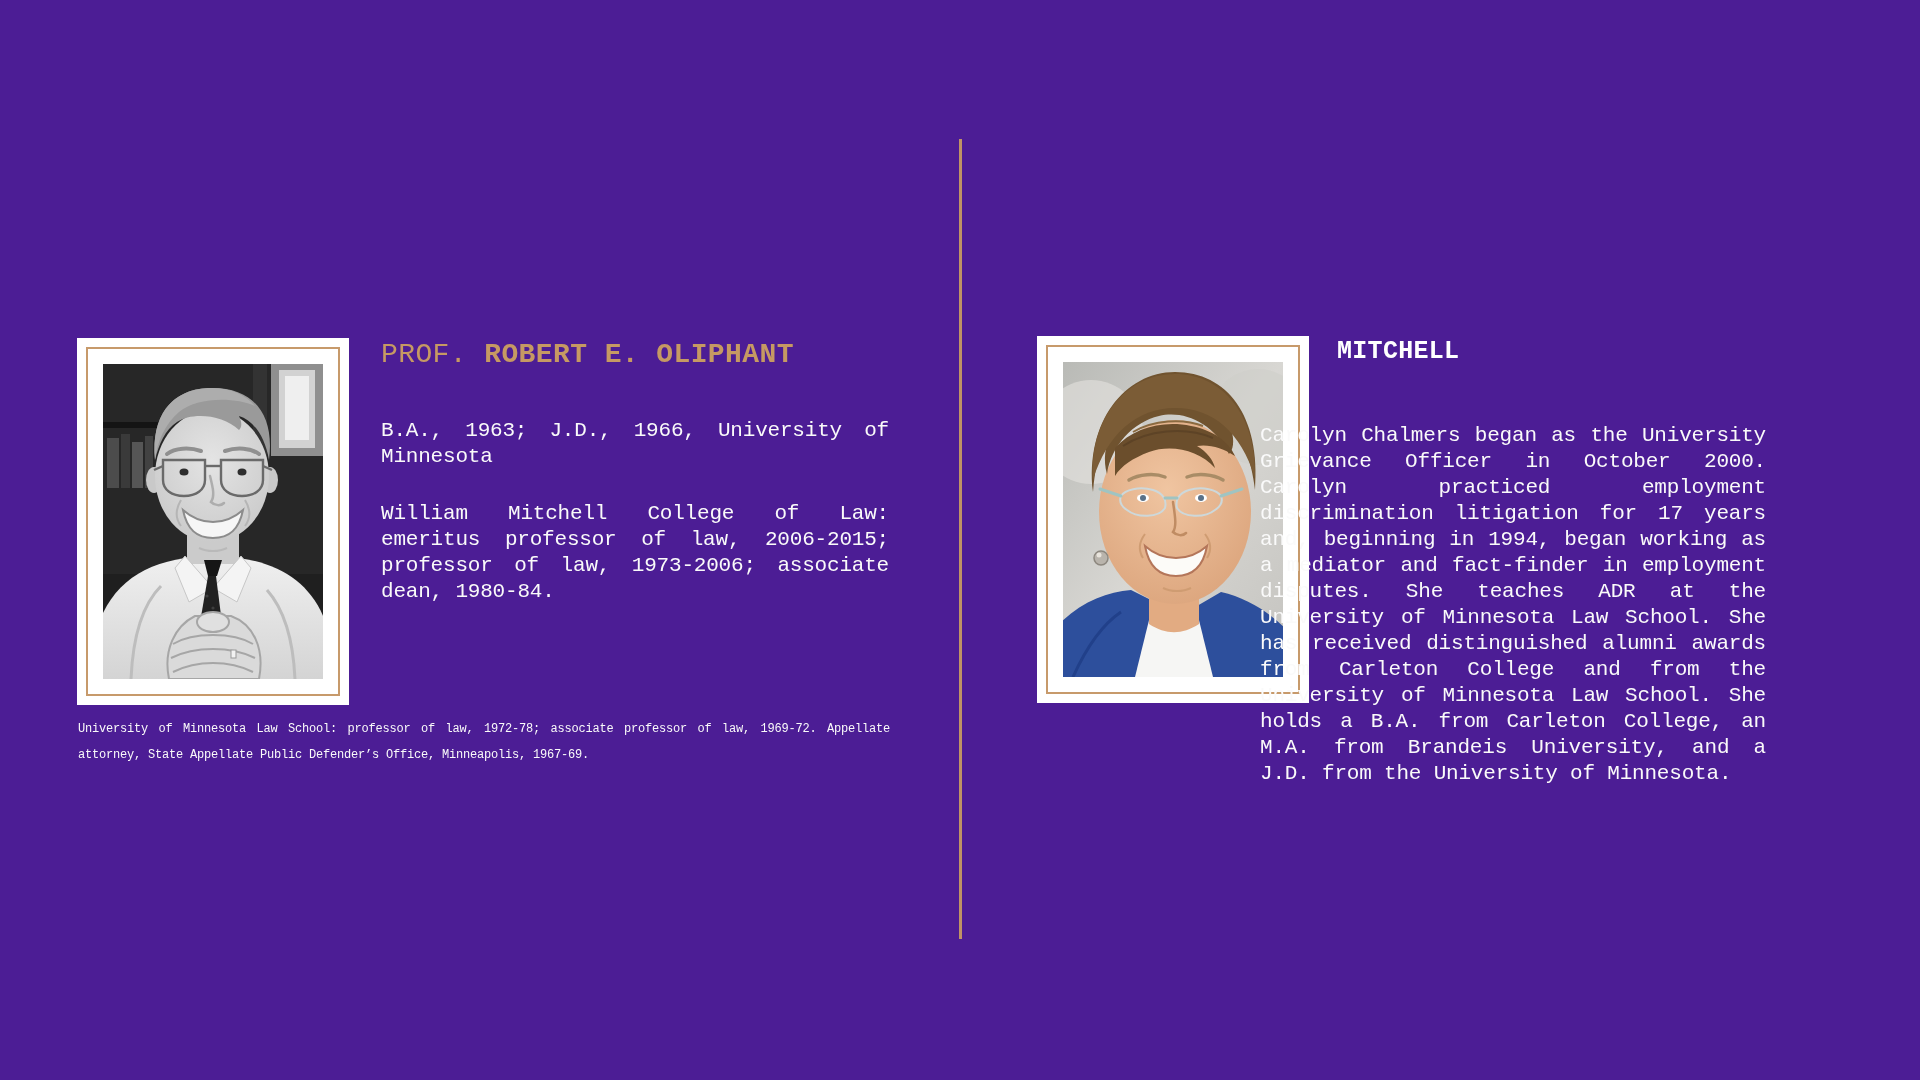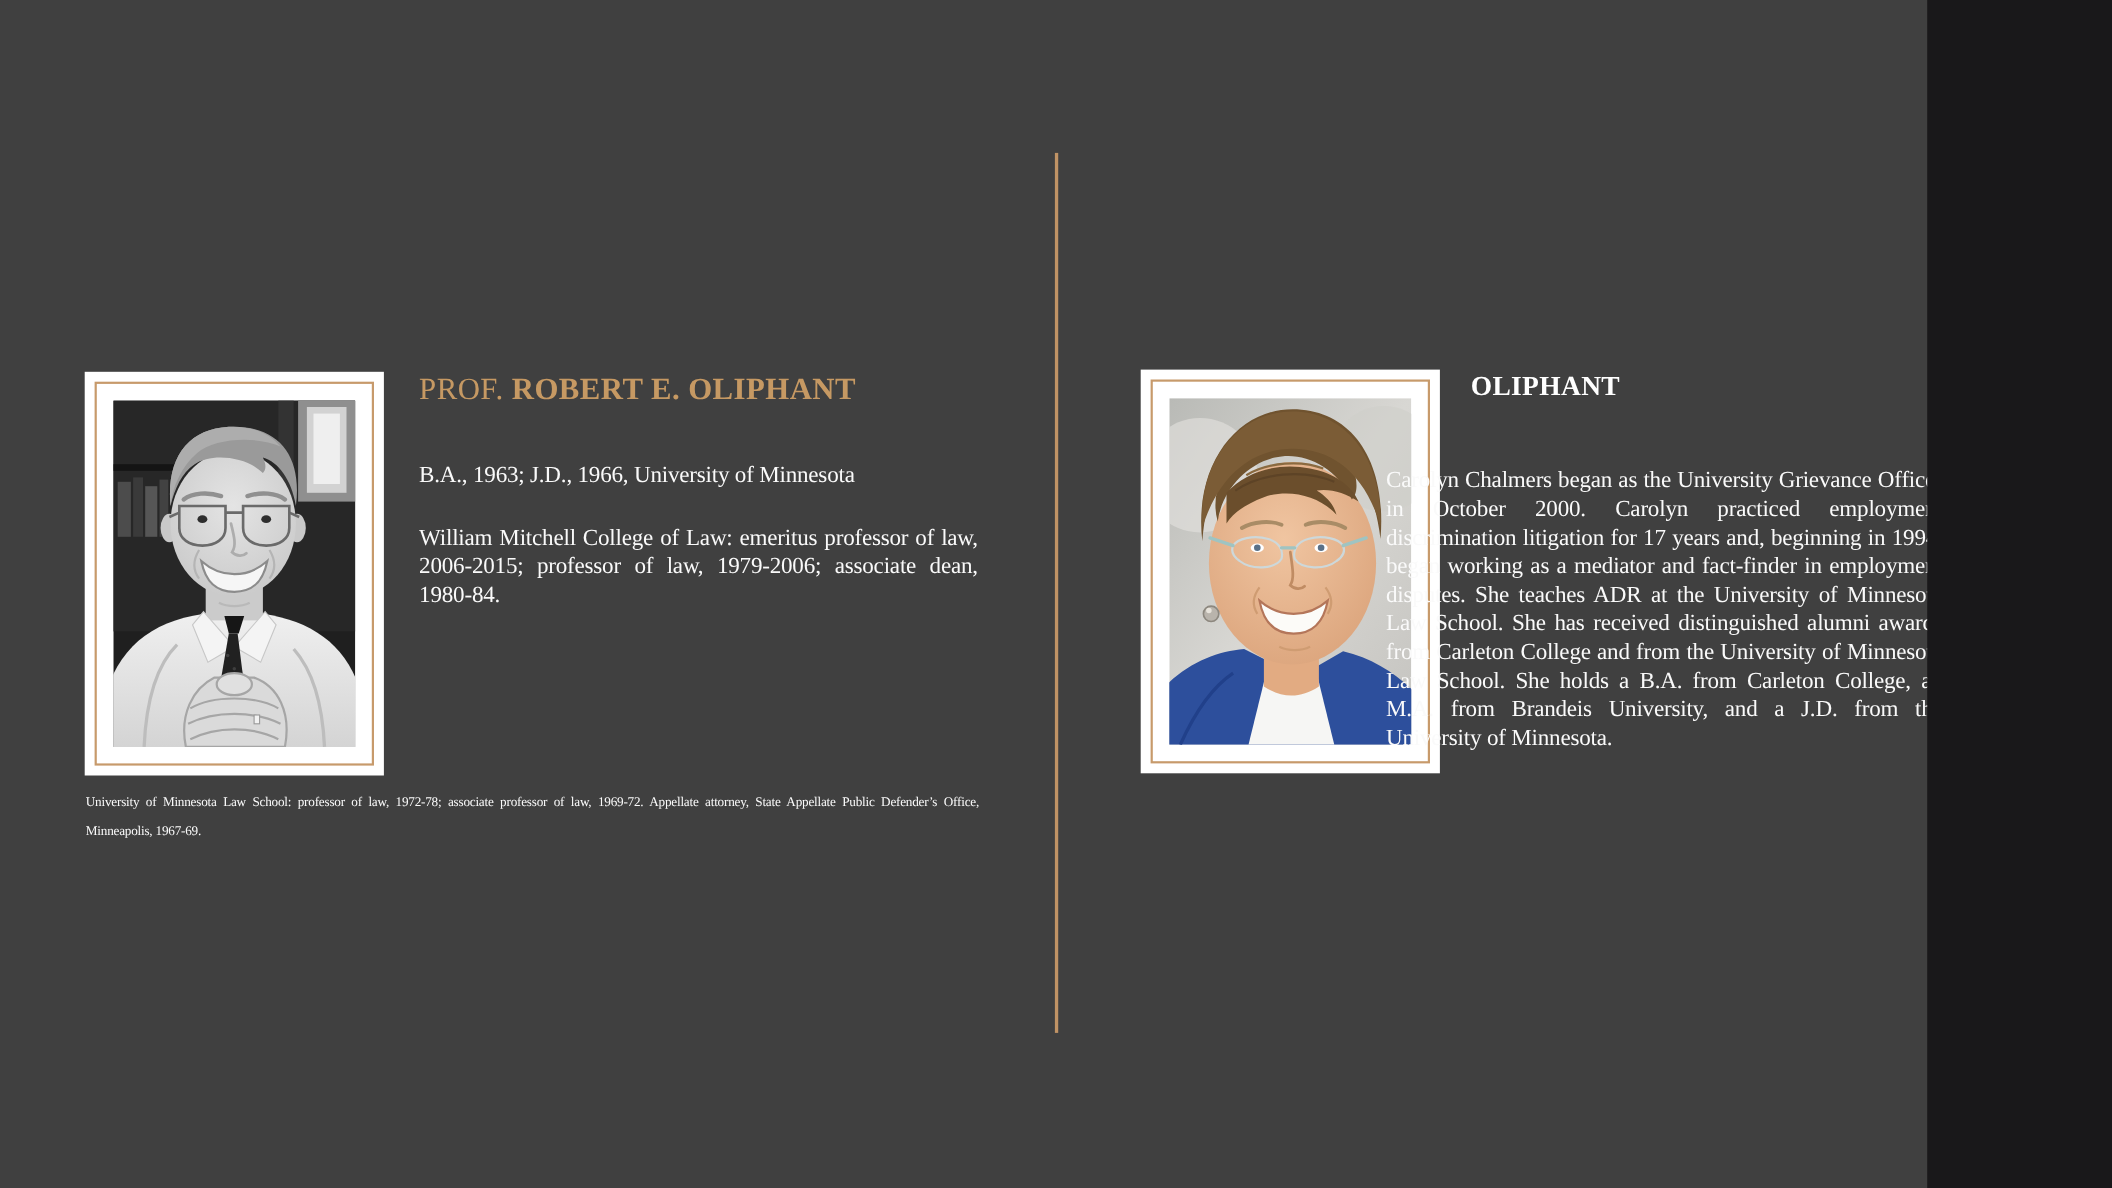--- a/index.html
+++ b/index.html
@@ -1,19 +1,19 @@
 <!DOCTYPE html>
 <html><head>
 <meta charset="utf-8">
 <style>
   html, body { margin: 0; padding: 0; background: #19181a; }
   .canvas {
-    position: relative; width: 1752px; height: 1080px;
-    background: #404040; overflow: hidden;
-    font-family: Liberation Serif, serif;
+    position: relative; width: 1920px; height: 1080px;
+    background: #4c1d95; overflow: hidden;
+    font-family: Liberation Mono, monospace;
     color: #fafafa;
   }
   .divider {
     position: absolute; left: 959px; top: 139px;
     width: 3px; height: 800px; background: #c09365;
   }
   
   .photo-frame {
     position: absolute; width: 272px; height: 367px;
     background: #ffffff; box-sizing: border-box; padding: 26px;
@@ -139,21 +139,21 @@
         </g>
       </svg>
     </div>
 
     <header class="title-block title-left">
       <h1 class="profile-title"><span class="prefix">PROF.</span> <span class="name">ROBERT E. OLIPHANT</span></h1>
     </header>
 
     <div class="bio bio-left">
       <p>B.A., 1963; J.D., 1966, University of Minnesota</p>
-      <p>William Mitchell College of Law: emeritus professor of law, 2006-2015; professor of law, 1979-2006; associate dean, 1980-84.</p>
+      <p>William Mitchell College of Law: emeritus professor of law, 2006-2015; professor of law, 1973-2006; associate dean, 1980-84.</p>
     </div>
 
     <p class="bio-full">University of Minnesota Law School: professor of law, 1972-78; associate professor of law, 1969-72. Appellate attorney, State Appellate Public Defender’s Office, Minneapolis, 1967-69.</p>
   </section>
 
   <section>
 
     <div class="photo-frame photo-right">
       <svg viewBox="0 0 220 315" preserveAspectRatio="none" role="img" aria-label="Color portrait photo of lawyer Carolyn Chalmers">
         <defs>
@@ -199,21 +199,21 @@
         </g>
         <path d="M110,140 C112,154 114,164 110,170 C114,174 120,174 123,171" stroke="#c08c63" stroke-width="2.5" fill="none" stroke-linecap="round"></path>
         <path d="M82,172 C76,180 75,188 80,196" stroke="#cf9c72" stroke-width="2" fill="none"></path>
         <path d="M142,172 C148,180 149,188 144,196" stroke="#cf9c72" stroke-width="2" fill="none"></path>
         <path d="M82,184 C100,200 126,200 144,184 C140,206 128,214 113,214 C98,214 86,206 82,184 Z" fill="#fcfbf8" stroke="#b4765a" stroke-width="2"></path>
         <path d="M100,226 C108,230 120,230 128,226" stroke="#cf9c72" stroke-width="2" fill="none"></path>
       </svg>
     </div>
 
     <header class="title-block title-right">
-      <h2 class="profile-subtitle">OLIPHANT</h2>
+      <h2 class="profile-subtitle">MITCHELL</h2>
     </header>
 
     <div class="bio bio-right">
       <p>Carolyn Chalmers began as the University Grievance Officer in October 2000. Carolyn practiced employment discrimination litigation for 17 years and, beginning in 1994, began working as a mediator and fact-finder in employment disputes. She teaches ADR at the University of Minnesota Law School. She has received distinguished alumni awards from Carleton College and from the University of Minnesota Law School. She holds a B.A. from Carleton College, an M.A. from Brandeis University, and a J.D. from the University of Minnesota.</p>
     </div>
   </section>
 
 </div>
 
 </body></html>

